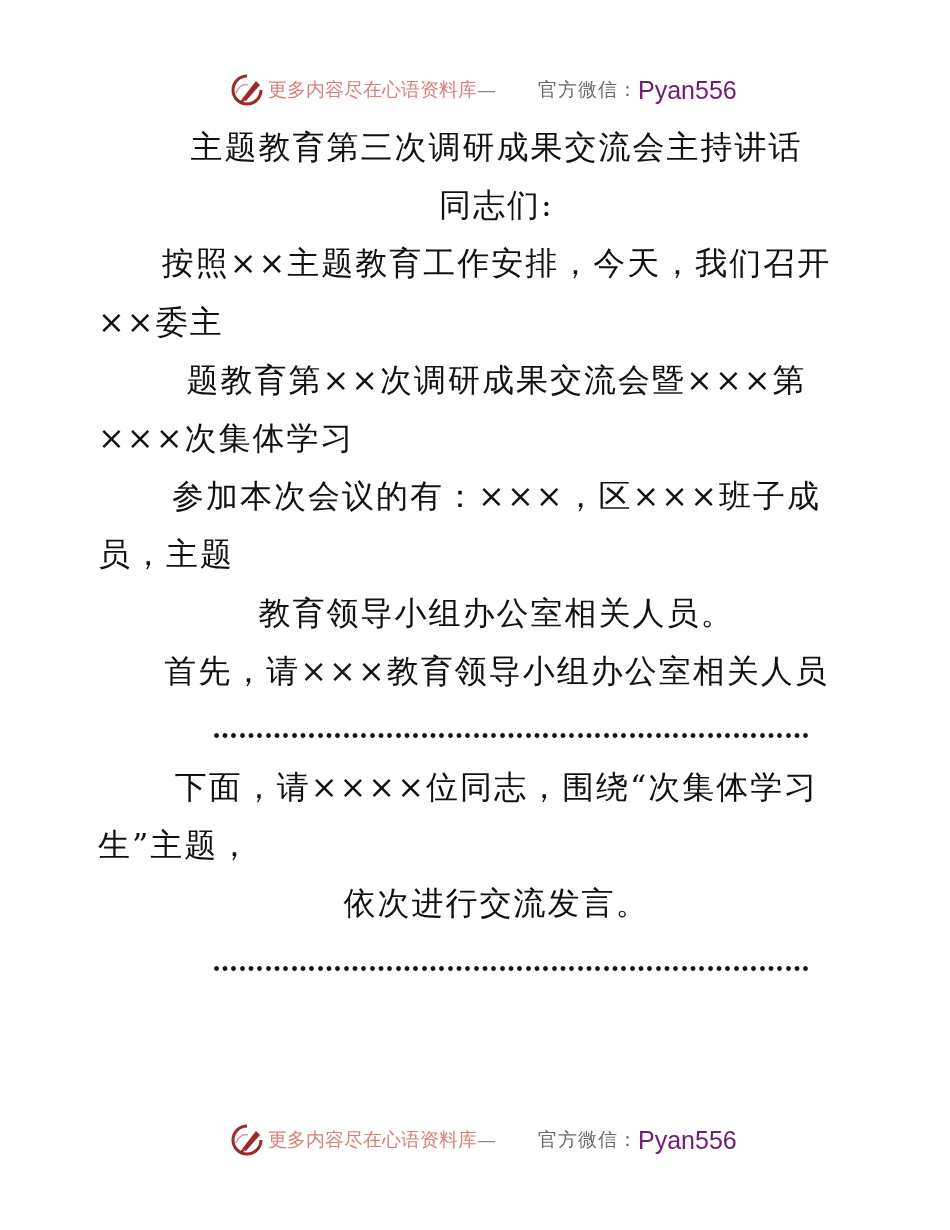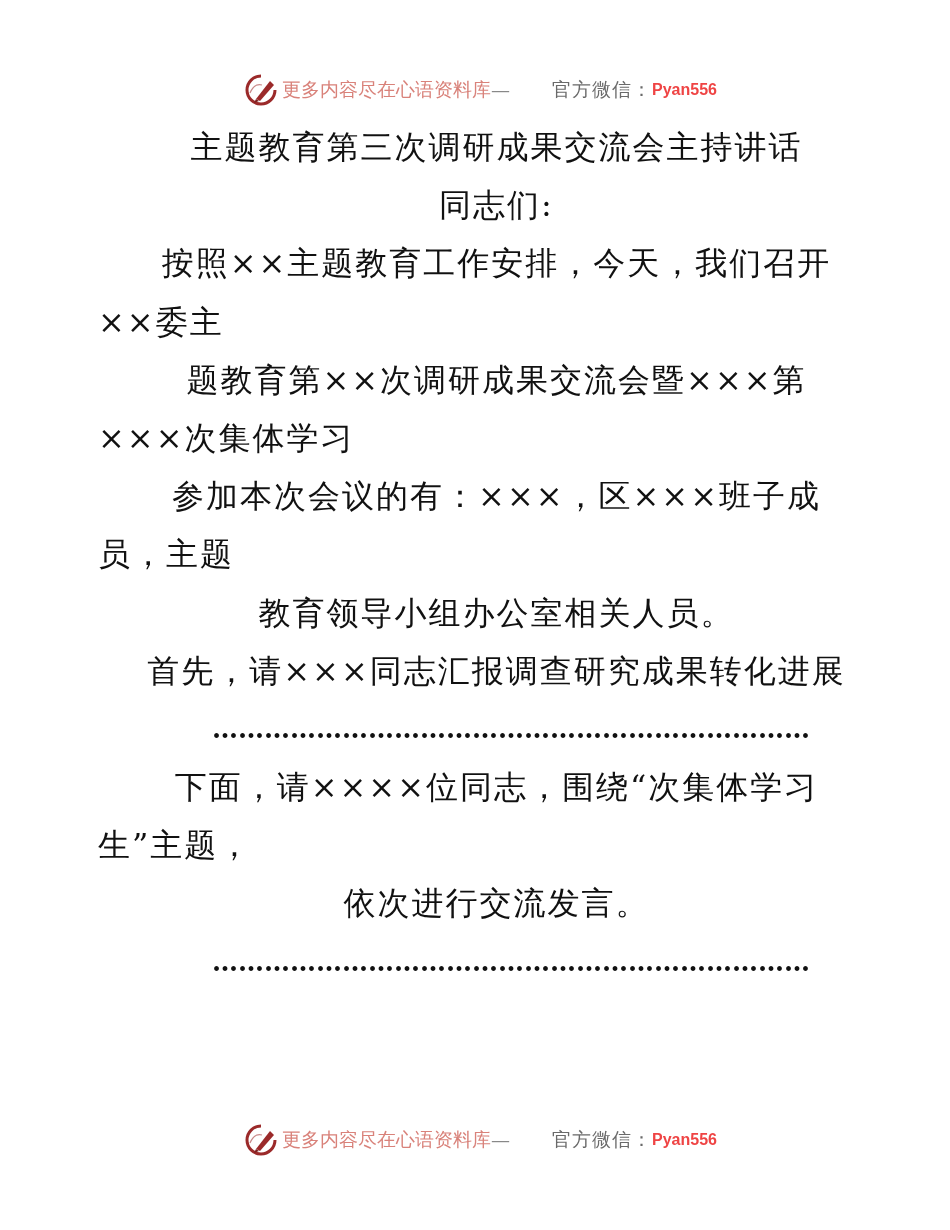--- a/index.html
+++ b/index.html
@@ -10,21 +10,21 @@
     body {
       width: 950px;
       height: 1230px;
       position: relative;
       overflow: hidden;
       font-family: "DejaVu Serif", "Liberation Serif", serif;
       color: #111111;
     }
     .watermark {
       position: absolute;
-      left: 244px;
+      left: 230px;
       height: 40px;
       display: flex;
       align-items: center;
       white-space: nowrap;
     }
     .watermark.top { top: 70px; }
     .watermark.bottom { top: 1120px; }
     .wm-logo {
       width: 34px;
       height: 34px;
@@ -43,23 +43,22 @@
     }
     .wm-label {
       font-family: "DejaVu Serif", "Liberation Serif", serif;
       font-size: 19px;
       color: #6a6a6a;
       letter-spacing: 1px;
       margin-left: 42px;
     }
     .wm-id {
       font-family: "Liberation Sans", sans-serif;
-      font-size: 16px;
-      color: #ef4444;
-      font-weight: bold;
+      font-size: 25px;
+      color: #701a75;
     }
     .content {
       position: absolute;
       left: 98px;
       top: 118px;
       width: 760px;
     }
     .line {
       font-size: 32px;
       line-height: 58.2px;
@@ -97,21 +96,21 @@
 <div class="content">
   <div class="line indent">主题教育第三次调研成果交流会主持讲话</div>
   <div class="line indent">同志们:</div>
   <div class="line indent">按照××主题教育工作安排，今天，我们召开</div>
   <div class="line">××委主</div>
   <div class="line indent">题教育第××次调研成果交流会暨×××第</div>
   <div class="line">×××次集体学习</div>
   <div class="line indent">参加本次会议的有：×××，区×××班子成</div>
   <div class="line">员，主题</div>
   <div class="line indent">教育领导小组办公室相关人员。</div>
-  <div class="line indent">首先，请×××同志汇报调查研究成果转化进展</div>
+  <div class="line indent">首先，请×××教育领导小组办公室相关人员</div>
   <div class="line indent dots">……………………………………………………………</div>
   <div class="line indent">下面，请××××位同志，围绕“次集体学习</div>
   <div class="line">生”主题，</div>
   <div class="line indent">依次进行交流发言。</div>
   <div class="line indent dots">……………………………………………………………</div>
 </div>
 
 <div class="watermark bottom">
   <span class="wm-logo">
     <svg width="34" height="34" viewBox="0 0 34 34">

